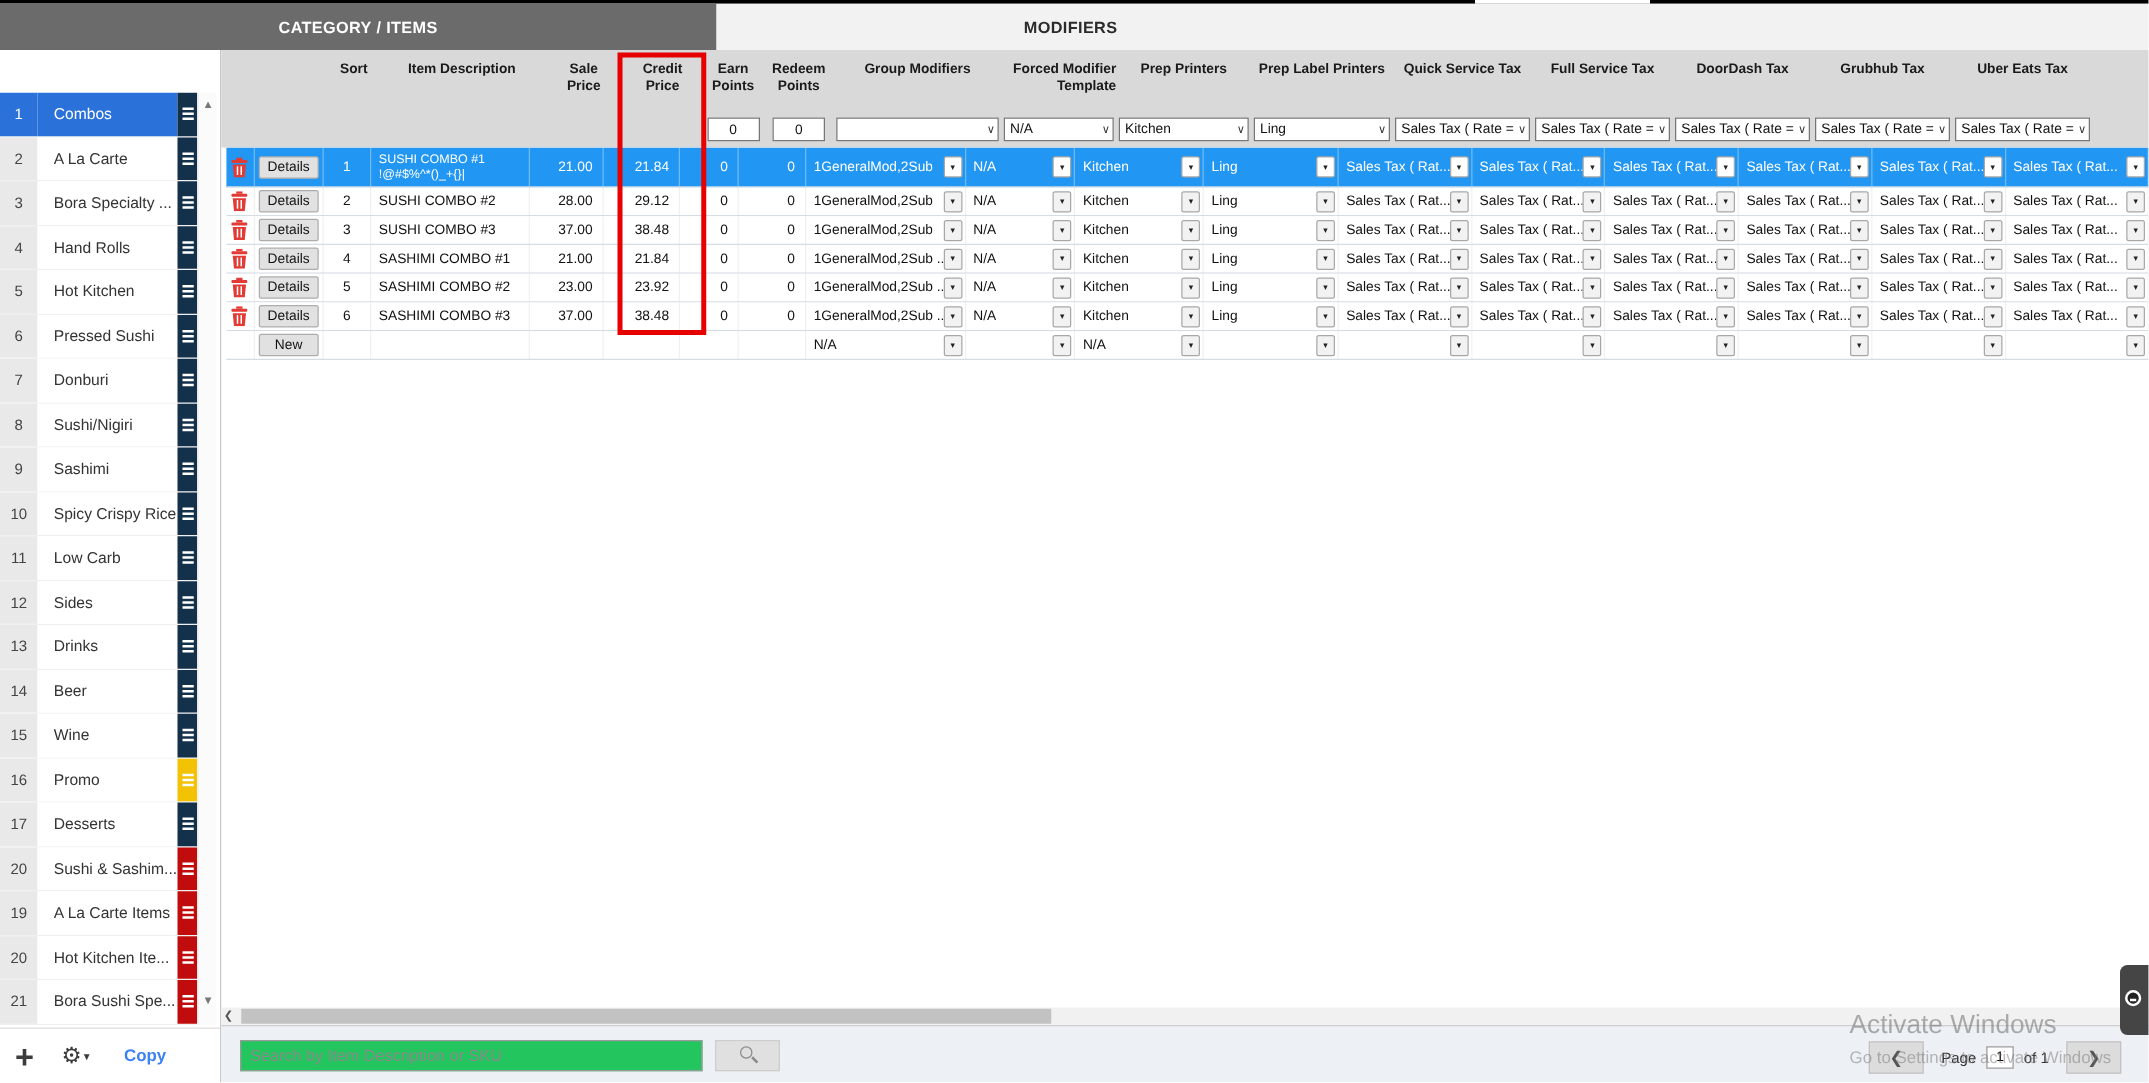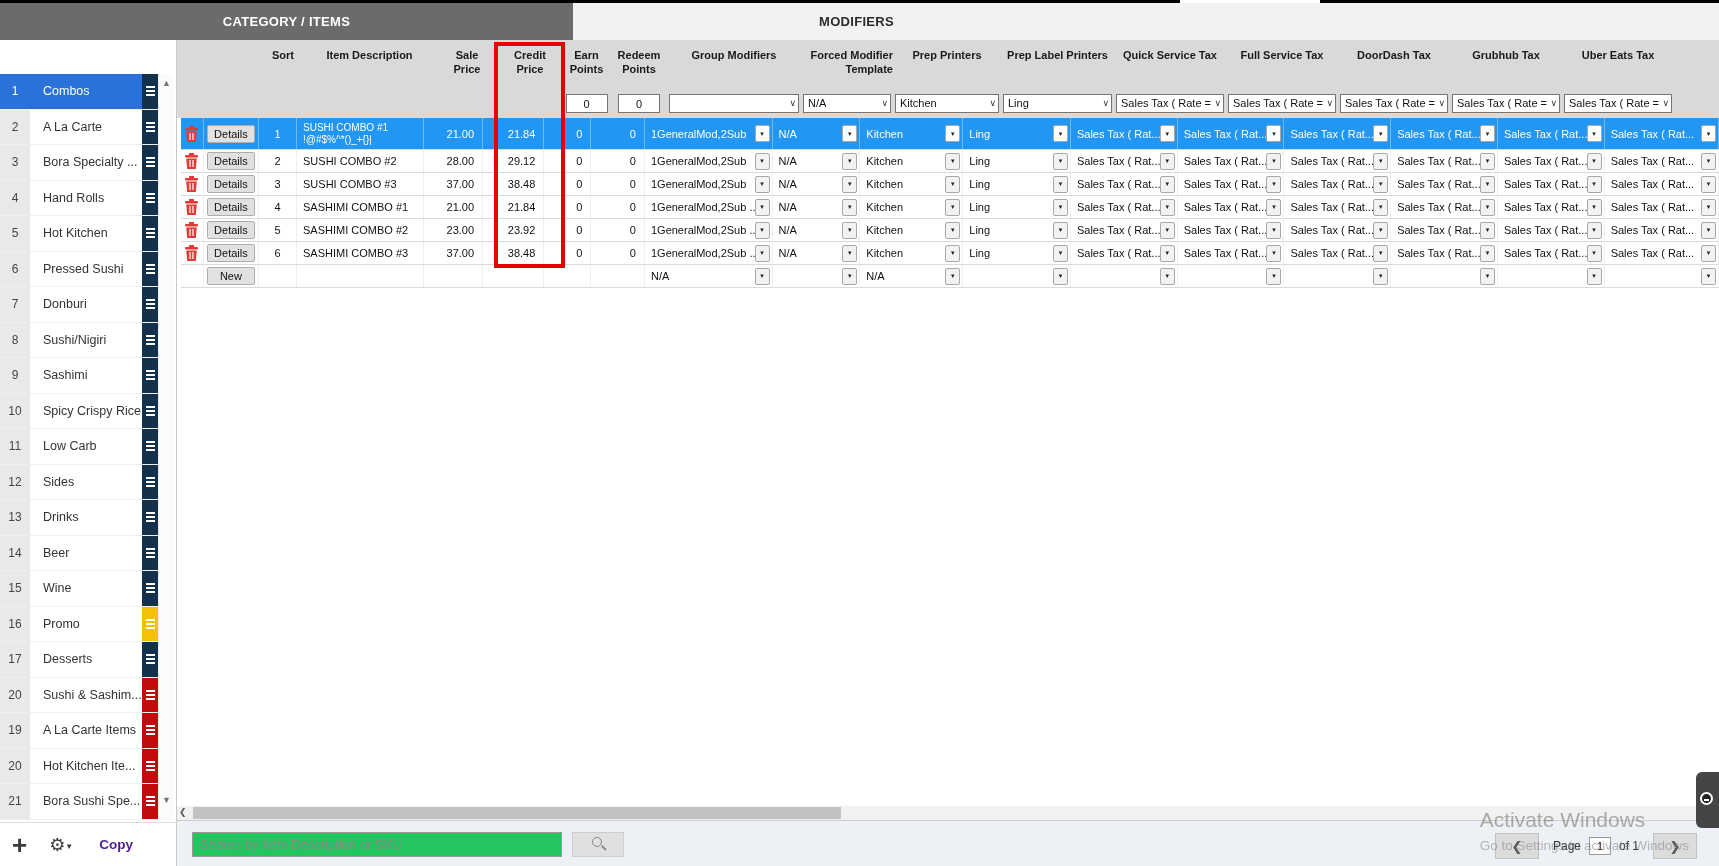--- a/index.html
+++ b/index.html
@@ -29,21 +29,21 @@
   .sb-item.sel .sb-num, .sb-item.sel .sb-name { background:#2a72d9; color:#fff; }
   .ham { display:flex; flex-direction:column; gap:2px; }
   .ham i { display:block; width:9px; height:2px; background:#fff; }
   #sb-scroll { position:absolute; left:158px; top:34px; width:15px; height:746px; background:#fbfbfb; border-left:1px solid #eee; }
   .sb-arrow { position:absolute; left:2px; width:11px; height:12px; font-size:9px; color:#777; text-align:center; line-height:12px; cursor:pointer; }
   #sb-up { top:3px; } #sb-down { bottom:14px; }
   #sb-toolbar { position:absolute; left:0; bottom:0; width:177px; height:44px; background:#fff; border-top:1px solid #ddd; display:flex; align-items:center; }
   #plus-btn { font-size:26px; font-weight:bold; color:#3c3c3c; margin-left:12px; cursor:pointer; line-height:1; }
   #gear-btn { margin-left:22px; font-size:18px; color:#3c3c3c; cursor:pointer; }
   #gear-btn .dn { font-size:8px; color:#3c3c3c; vertical-align:2px; }
-  #copy-btn { margin-left:26px; font-size:13.5px; font-weight:bold; color:#4c1d95; cursor:pointer;text-align:right; }
+  #copy-btn { margin-left:26px; font-size:13.5px; font-weight:bold; color:#3b82f6; cursor:pointer;text-align:right; }
   #v-divider { position:absolute; left:176px; top:40px; width:1px; height:826px; background:#c9c9c9; }
 
   
   #hdrband { position:absolute; left:177px; top:40px; width:1542px; height:78px; background:#d9d9d9; overflow:hidden; }
   #hdrrow { position:absolute; left:4px; top:0; display:flex; }
   .hdrcell { padding-top:9px; font-size:11px; font-weight:bold; color:#1a1a1a; text-align:center; white-space:pre-line; line-height:1.25; }
   #filterrow { position:absolute; left:4px; top:54px; display:flex; }
   .fcell { height:24px; display:flex; align-items:flex-start; }
   .finput { width:42px; height:19px; margin:0 auto; border:1px solid #767676; background:#fff; text-align:center; font-size:11px; font-family:inherit; color:#111; }
   .fselect { position:relative; height:19px; border:1px solid #767676; background:#fff; font-size:11px; color:#111; line-height:17px; padding:0 16px 0 4px; overflow:hidden; white-space:nowrap; cursor:pointer; width:100%; margin:0 2px; }

